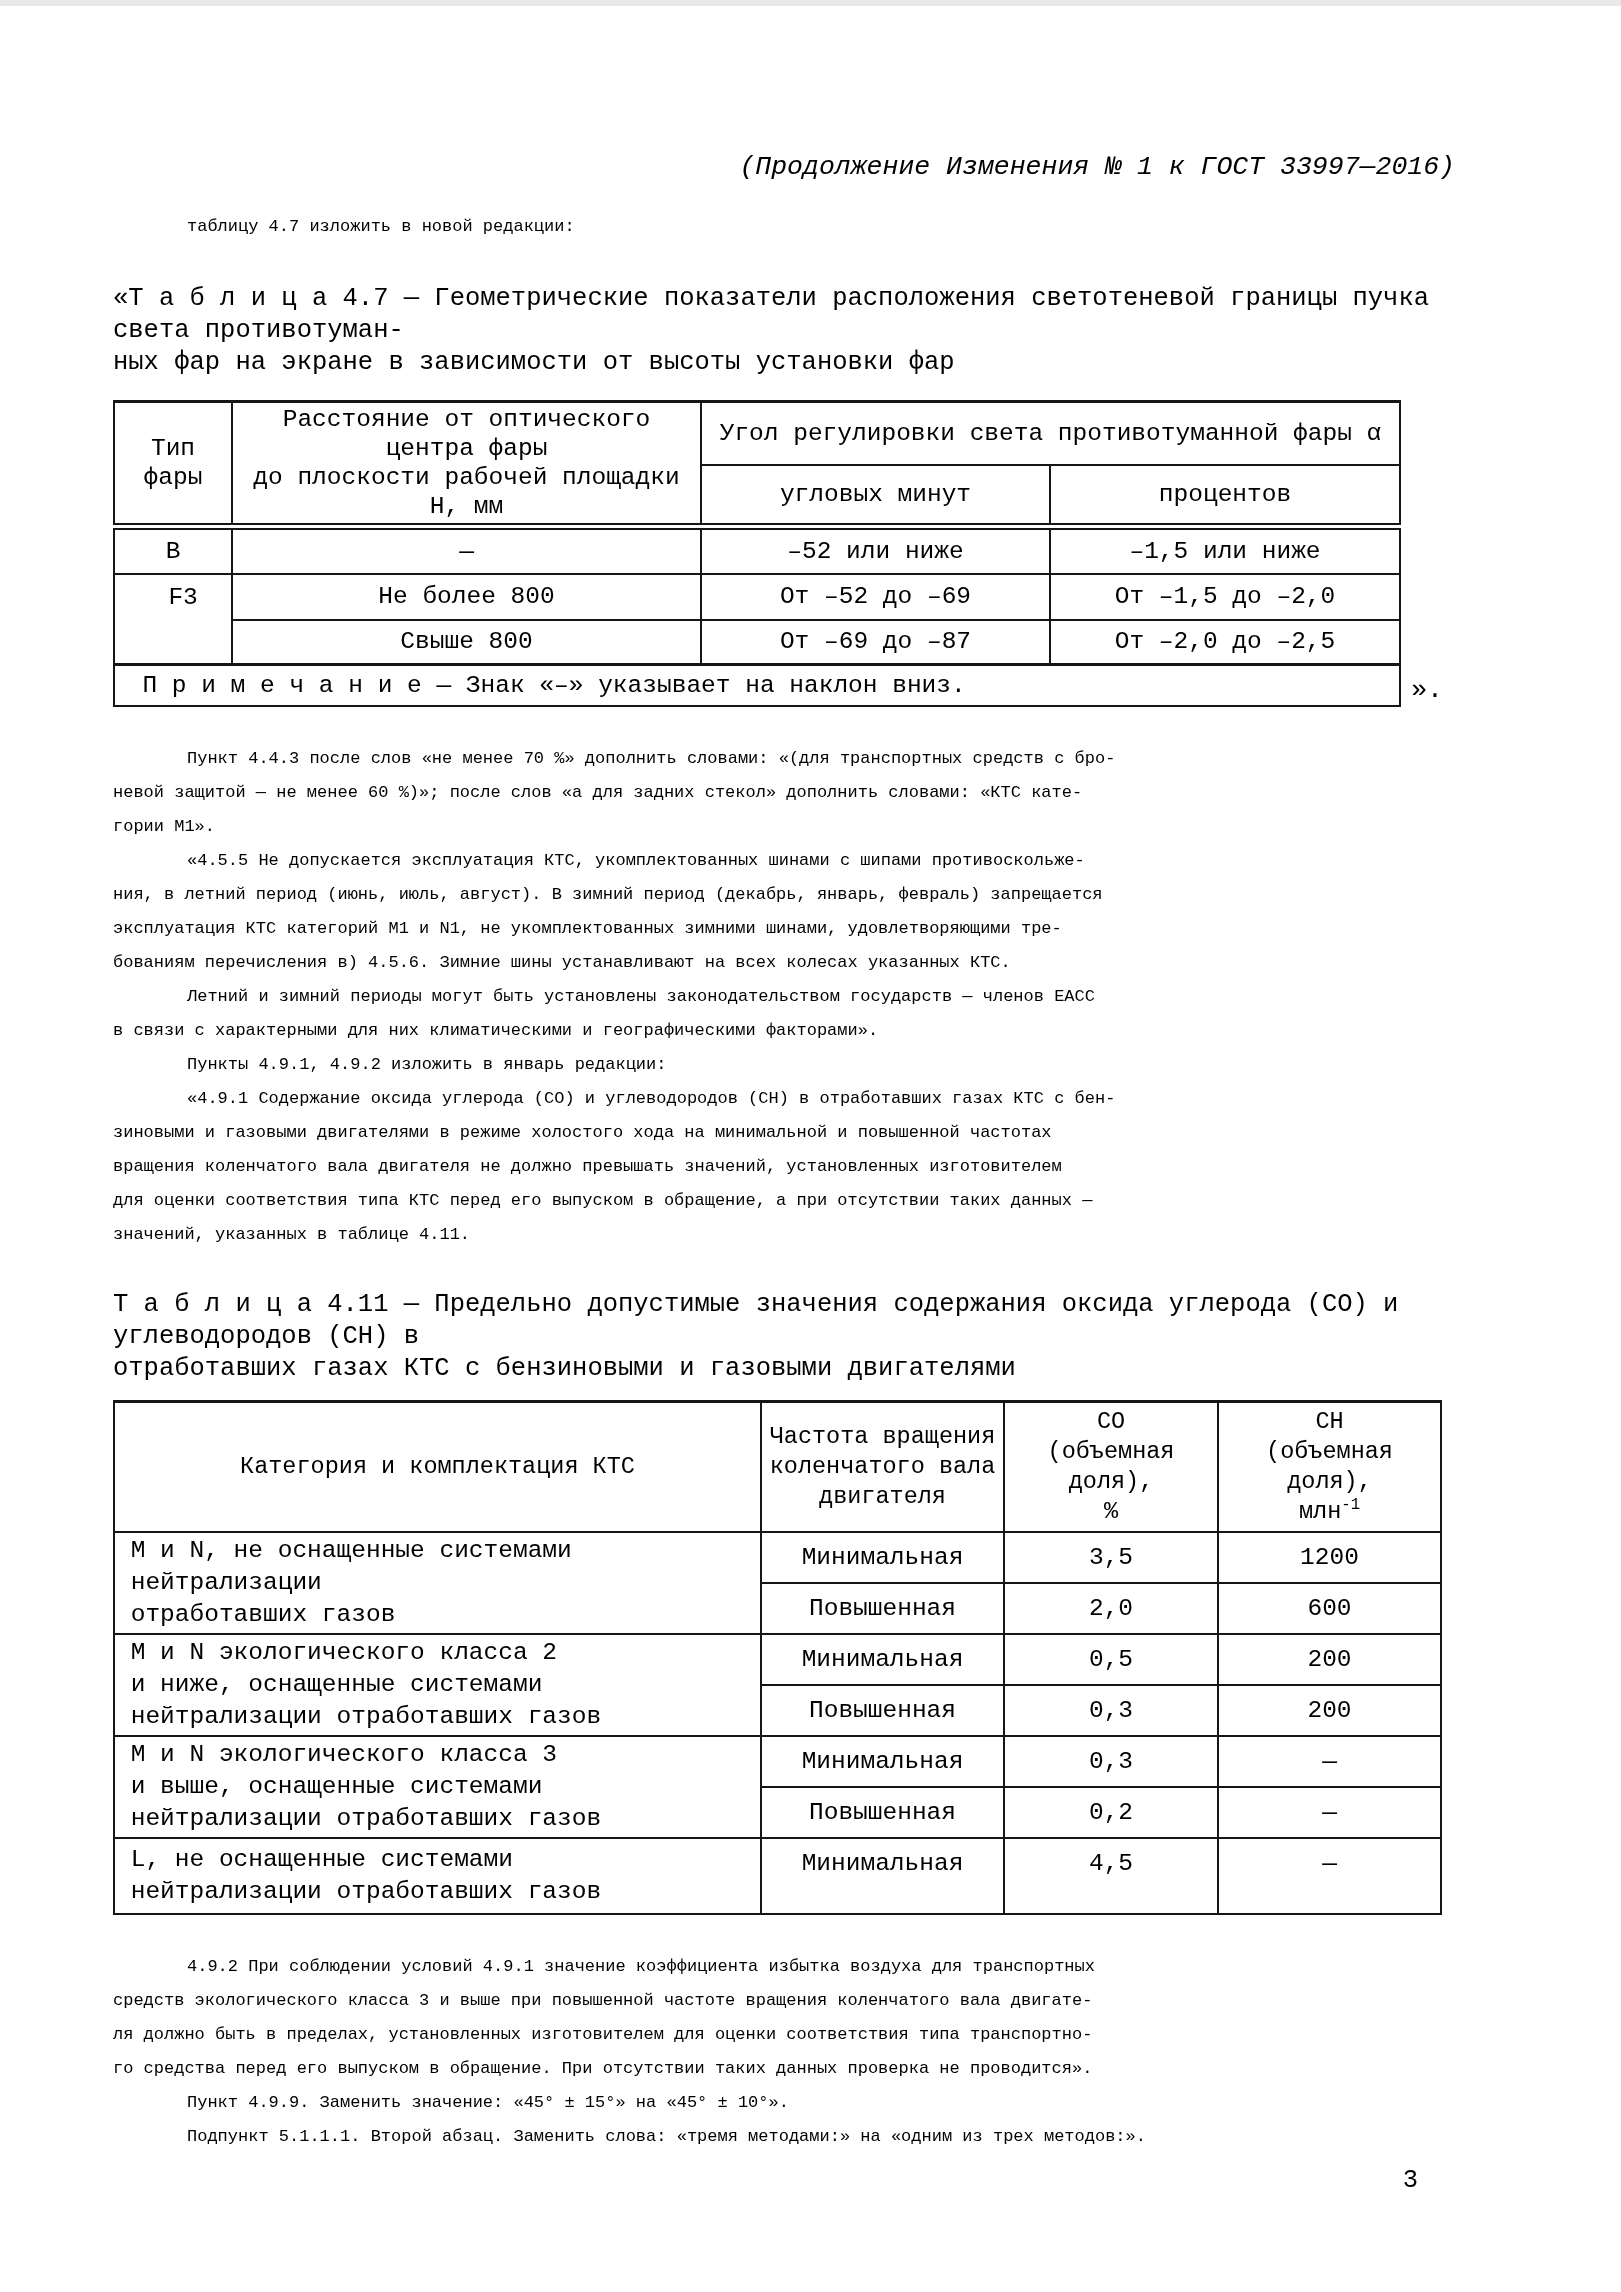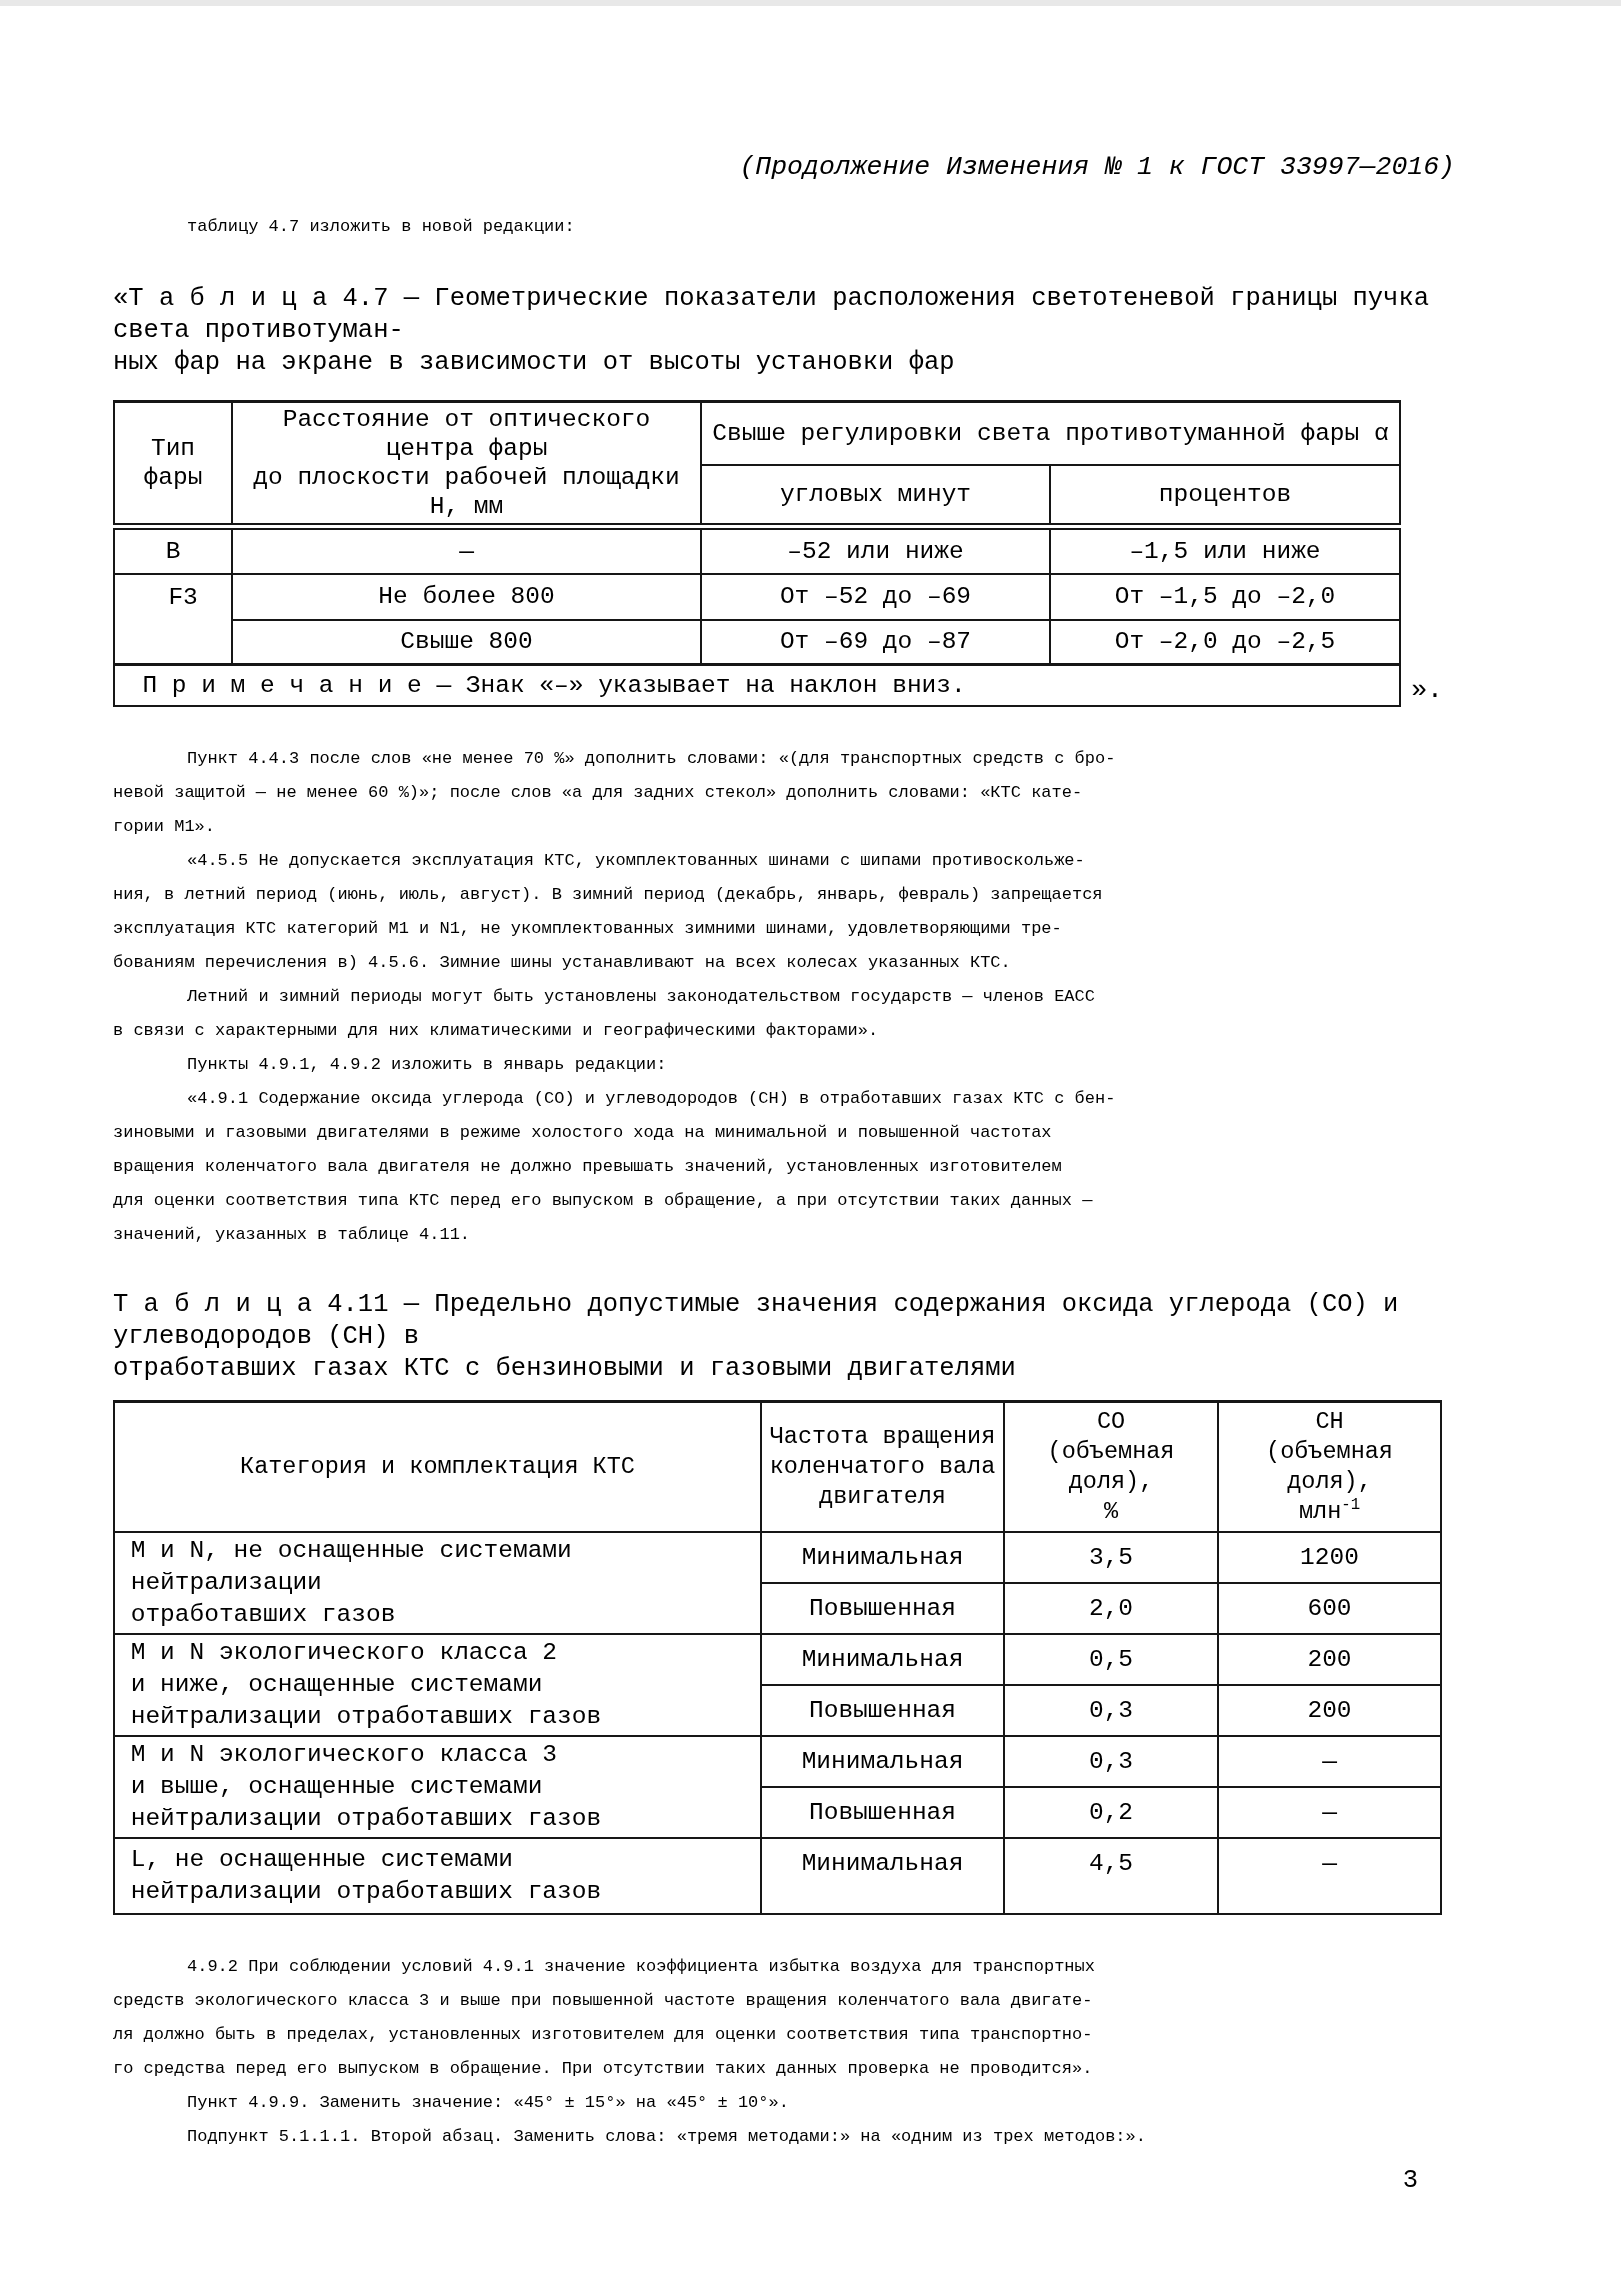--- a/index.html
+++ b/index.html
@@ -135,21 +135,21 @@
           <col style="width:469px">
           <col style="width:349px">
           <col style="width:350px">
       </colgroup>
       <tbody>
         <tr class="h-hdr1">
           <th rowspan="2" class="dbl">Тип
 фары</th>
           <th rowspan="2" class="dbl">Расстояние от оптического центра фары
 до плоскости рабочей площадки Н, мм</th>
-          <th colspan="2" class="angle-span">Свыше регулировки света противотуманной фары α</th>
+          <th colspan="2" class="angle-span">Угол регулировки света противотуманной фары α</th>
         </tr>
         <tr class="h-hdr2">
           <th class="dbl">угловых минут</th>
           <th class="dbl">процентов</th>
         </tr>
         <tr class="h-b">
           <td>В</td>
           <td>—</td>
           <td>–52 или ниже</td>
           <td>–1,5 или ниже</td>

